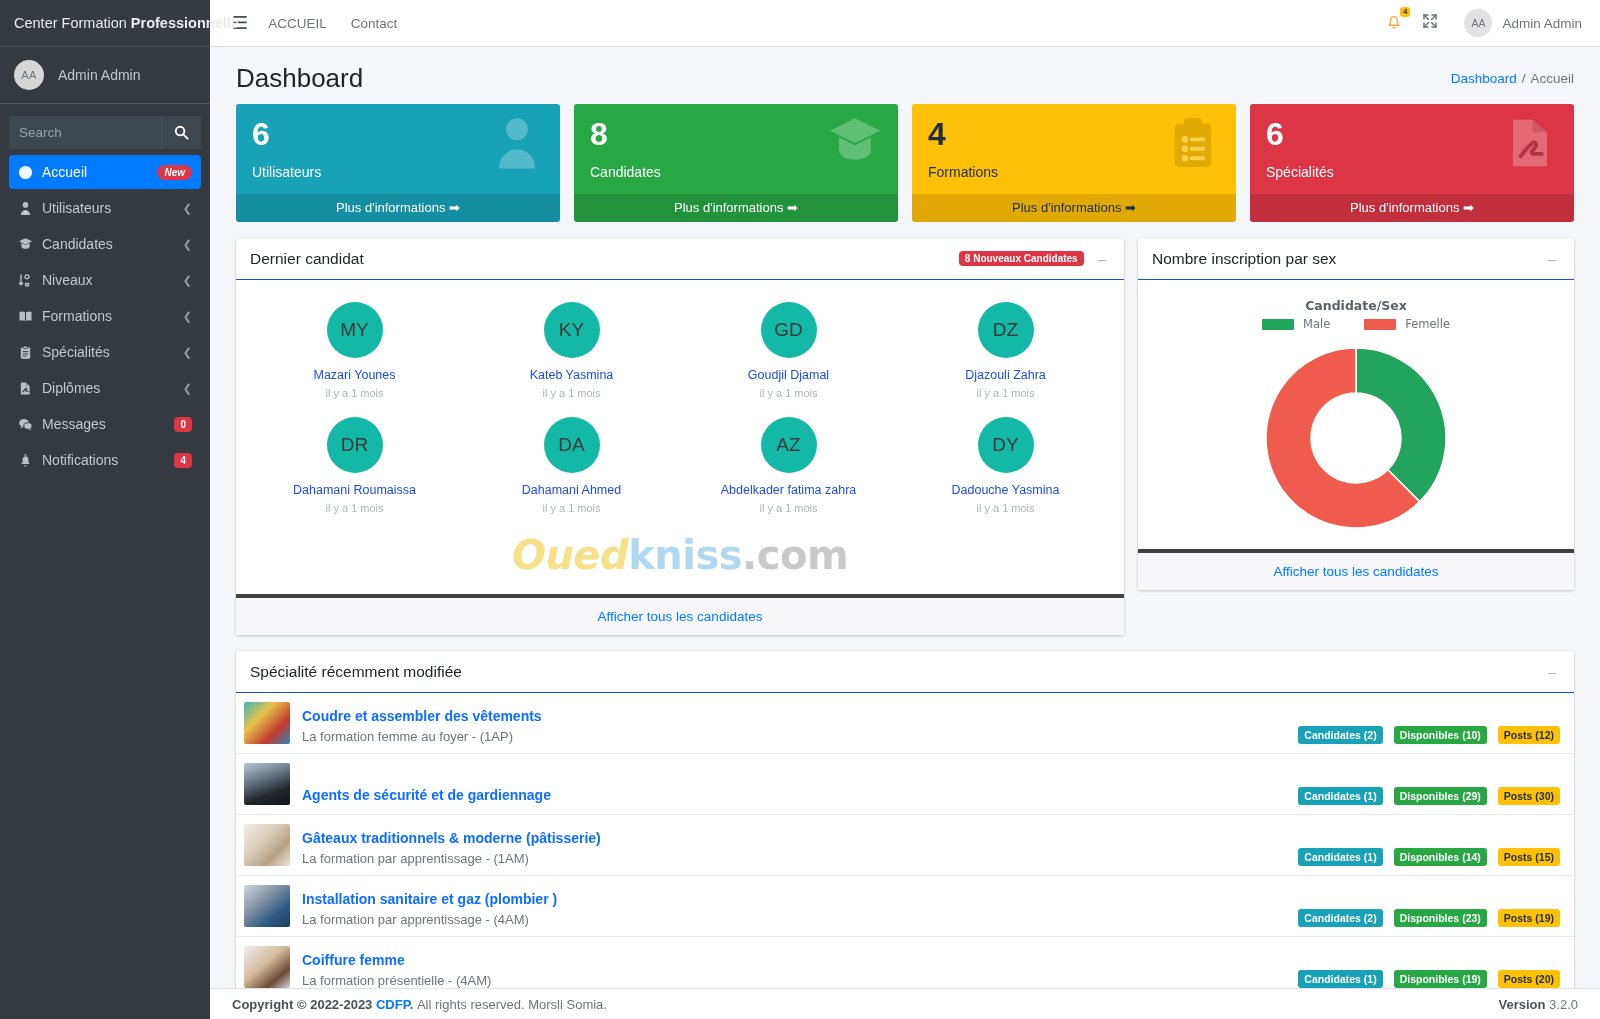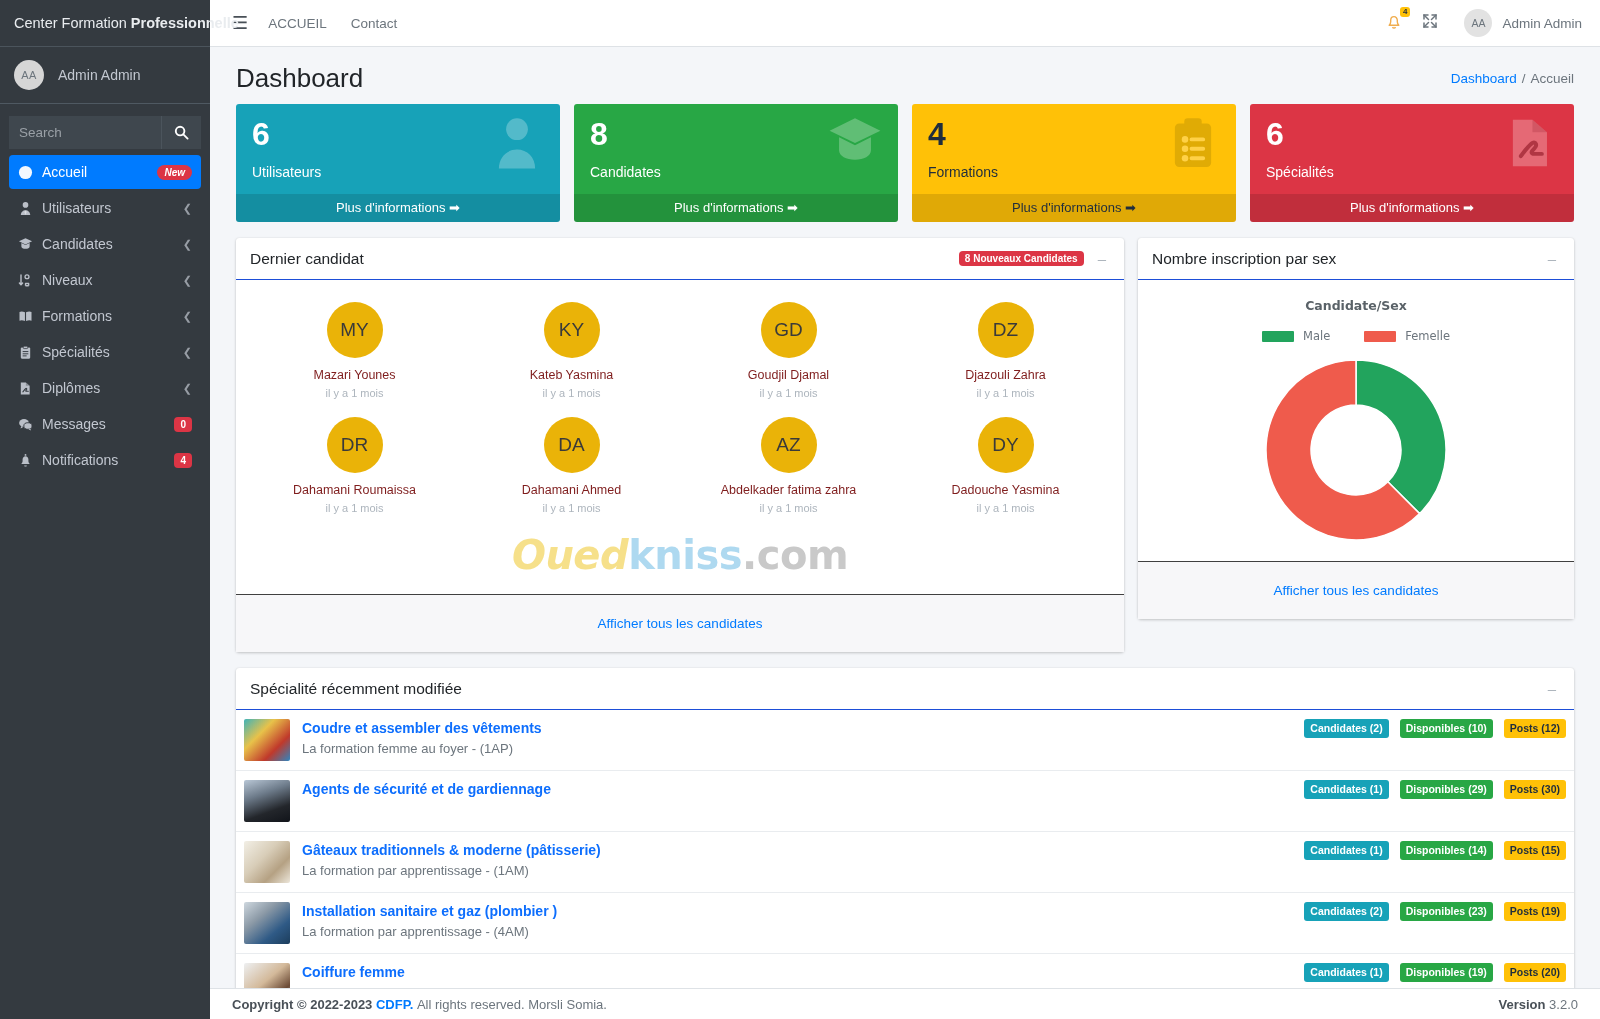--- a/index.html
+++ b/index.html
@@ -179,77 +179,77 @@
     border-bottom: 1px solid #1d4ed8;
     min-height: 42px;
   }
   .panel-title { font-size: 15.5px; color: #212529; font-weight: normal; }
   .panel-tools { margin-left: auto; display: flex; align-items: center; gap: 10px; }
   .minusbtn {
     color: #adb5bd; font-size: 15px; cursor: pointer;
     padding: 0 4px; line-height: 1;
   }
   .panel-foot {
-    background: #f7f7f9; border-top: 1px solid #404040;
-    text-align: center; padding: 21px 0;
+    background: #f7f7f9; border-top: 4px solid #404040;
+    text-align: center; padding: 11px 0;
     font-size: 13.5px;
   }
   .panel-foot a { color: #007bff; text-decoration: none; cursor: pointer; }
 
   #midrow { display: flex; gap: 14px; padding: 0 26px; align-items: flex-start; }
   #leftpanel { width: 888px; flex: none; }
   #rightpanel { flex: 1; }
 
   .cand-grid {
     display: grid; grid-template-columns: repeat(4, 1fr);
     padding: 14px 10px 4px 10px;
     position: relative;
   }
   .cand {
     display: flex; flex-direction: column; align-items: center;
     padding: 8px 4px 10px 4px; cursor: pointer;
   }
   .cand .circle {
     width: 56px; height: 56px; border-radius: 50%;
-    background: #eab308; color: #3a3a3a;
+    background: #14b8a6; color: #3a3a3a;
     display: flex; align-items: center; justify-content: center;
     font-size: 19px;
   }
-  .cand .cname { margin-top: 10px; font-size: 12.5px; color: #7f1d1d; }
+  .cand .cname { margin-top: 10px; font-size: 12.5px; color: #1d4ed8; }
   .cand .ctime { margin-top: 5px; font-size: 11px; color: #adb5bd; }
 
   #watermark {
     text-align: center; font-size: 40px; font-weight: bold;
     letter-spacing: -.5px; padding: 4px 0 16px 0;
     font-family: "DejaVu Sans", sans-serif;
     user-select: none;
   }
   #watermark .w1 { color: #f6e08a; font-style: italic; }
   #watermark .w2 { color: #aed9f0; }
   #watermark .w3 { color: #c9c9c9; }
 
   
   .chart-body { padding: 18px 10px 10px 10px; }
   .chart-title {
     text-align: center; font-size: 12.5px; font-weight: bold;
-    color: #5a6268; margin-bottom: 16px;
+    color: #5a6268; margin-bottom: 4px;
     font-family: "DejaVu Sans", sans-serif;
   }
   .chart-legend {
     display: flex; justify-content: center; gap: 34px; margin-bottom: 10px;
   }
   .chart-legend .li { display: flex; align-items: center; gap: 9px; }
   .chart-legend .sw { width: 32px; height: 11px; border-radius: 1px; }
   .chart-legend .lt { font-size: 11.5px; color: #6c757d; font-family: "DejaVu Sans", sans-serif; }
   .donut-wrap { display: flex; justify-content: center; padding: 4px 0 8px 0; }
 
   
   .spec-row {
-    display: flex; align-items: flex-start;
-    padding: 9px 8px 9px 4px;
+    display: flex; align-items: flex-end;
+    padding: 9px 14px 9px 4px;
     border-bottom: 1px solid #e9ecef;
   }
   .spec-thumb {
     width: 46px; height: 42px; flex: none; margin: 0 12px 0 4px;
     border-radius: 2px; overflow: hidden;
   }
   .spec-txt { flex: 1; min-width: 0; }
   .spec-title {
     font-size: 14px; font-weight: bold; color: #0d6efd;
     cursor: pointer; line-height: 1.35;

